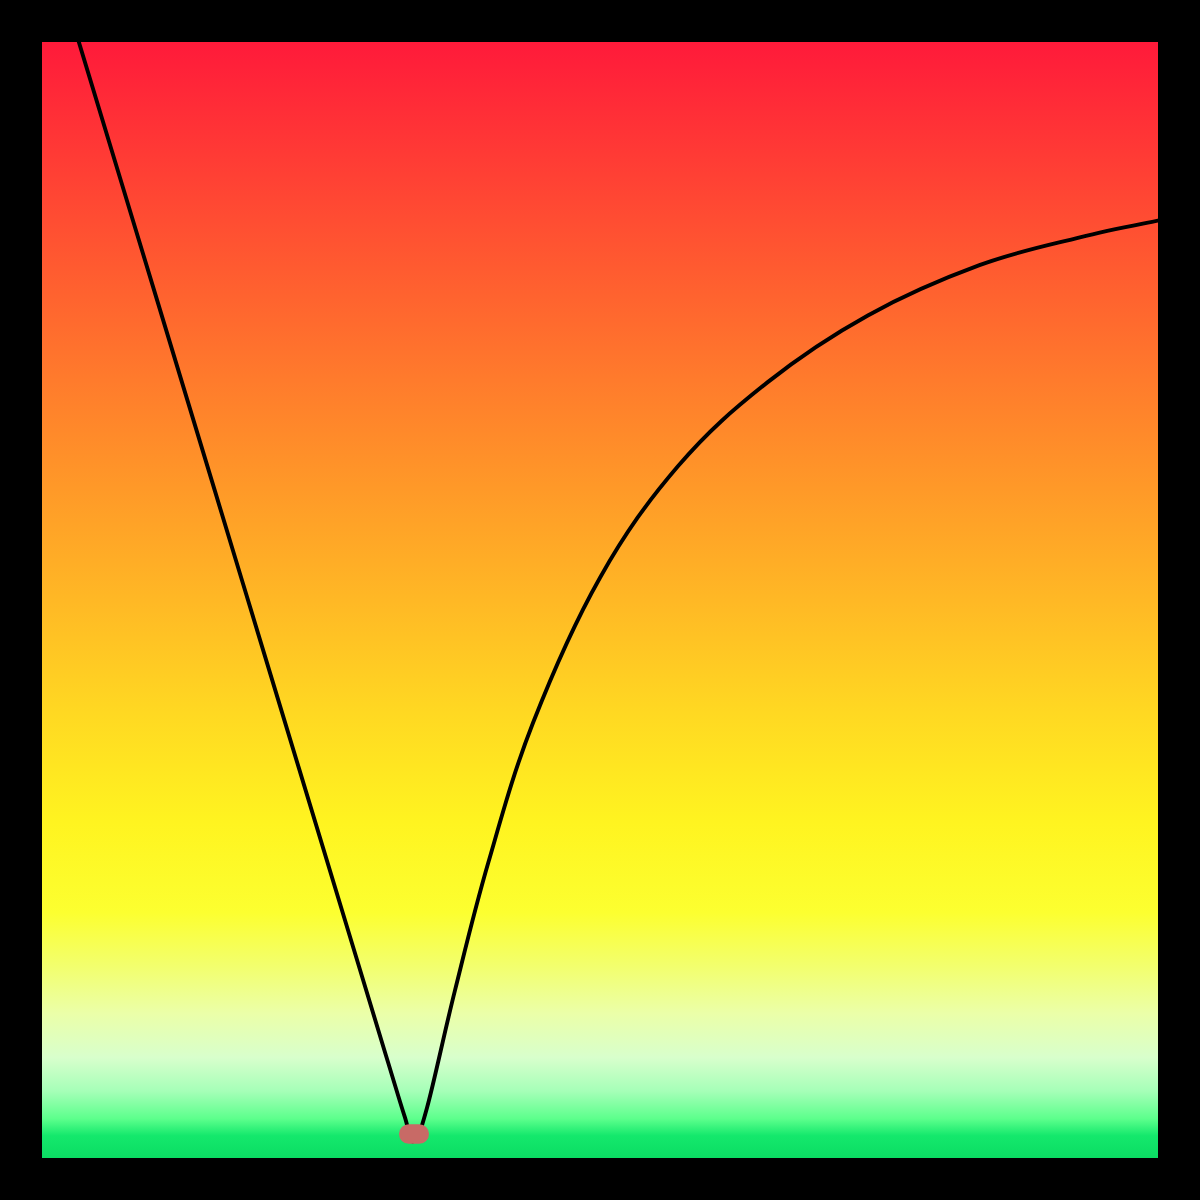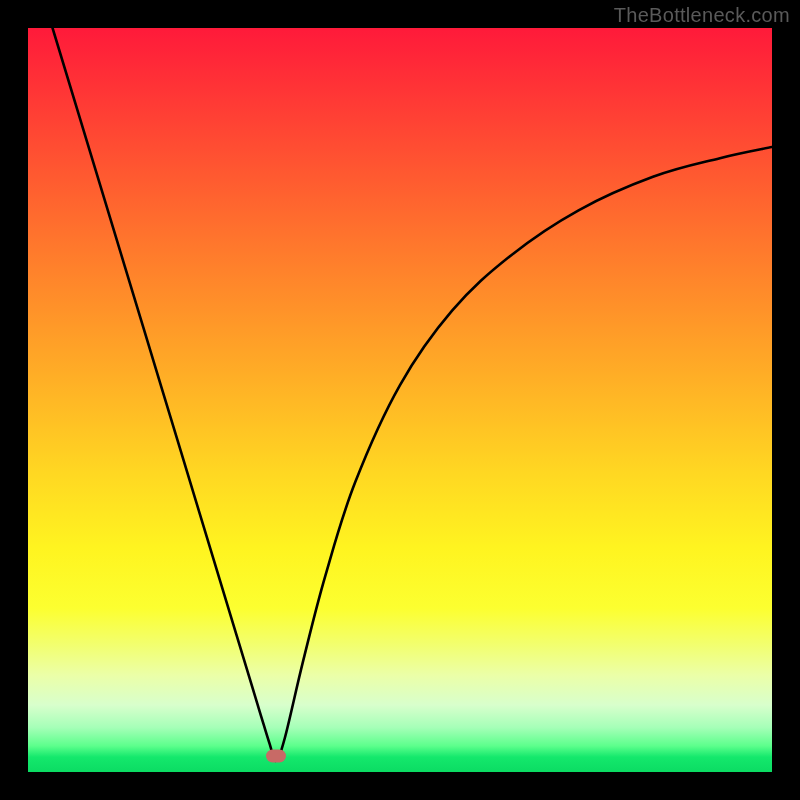--- a/index.html
+++ b/index.html
@@ -65,21 +65,20 @@
     height: 13px;
     background: #c86a66;
     border-radius: 7px;
     transform: translate(-50%, -50%);
   }
 </style>
 </head>
 <body>
 
 <div class="stage">
-  <div class="watermark">TheBottleneck.com</div>
 
   <div class="plot">
     <svg class="curve" viewBox="0 0 744 744" preserveAspectRatio="none">
       <path id="curve-path" d="M 24.55 0.00 C 30.85 20.76, 46.53 72.47, 59.52 115.32 C 72.51 158.17, 83.33 193.89, 96.72 238.08 C 110.11 282.27, 120.53 316.65, 133.92 360.84 C 147.31 405.03, 157.73 439.41, 171.12 483.60 C 184.51 527.79, 197.61 571.01, 208.32 606.36 C 219.03 641.71, 224.61 660.20, 230.64 680.02 C 236.67 699.84, 238.72 706.96, 241.80 716.47 C 244.88 725.98, 245.07 733.91, 247.75 732.84 C 250.43 731.77, 251.72 728.60, 256.68 710.52 C 261.64 692.44, 267.91 661.86, 275.28 632.40 C 282.65 602.94, 288.23 578.98, 297.60 546.84 C 306.97 514.70, 313.97 487.99, 327.36 453.84 C 340.75 419.69, 354.59 387.92, 372.00 357.12 C 389.41 326.32, 403.99 306.16, 424.08 282.72 C 444.17 259.28, 460.83 245.00, 483.60 226.92 C 506.37 208.84, 525.12 196.34, 550.56 182.28 C 576.00 168.22, 599.52 158.17, 624.96 148.80 C 650.40 139.43, 670.49 135.56, 691.92 130.20 C 713.35 124.84, 734.63 121.05, 744.00 119.04" fill="none" stroke="#000" stroke-width="2.6" stroke-linecap="round" stroke-linejoin="round"></path>
     </svg>
     <div class="marker" id="marker" style="left: 247.752px; top: 727.632px; background: rgb(200, 106, 102);"></div>
   </div>
 </div>
 
 </body></html>

